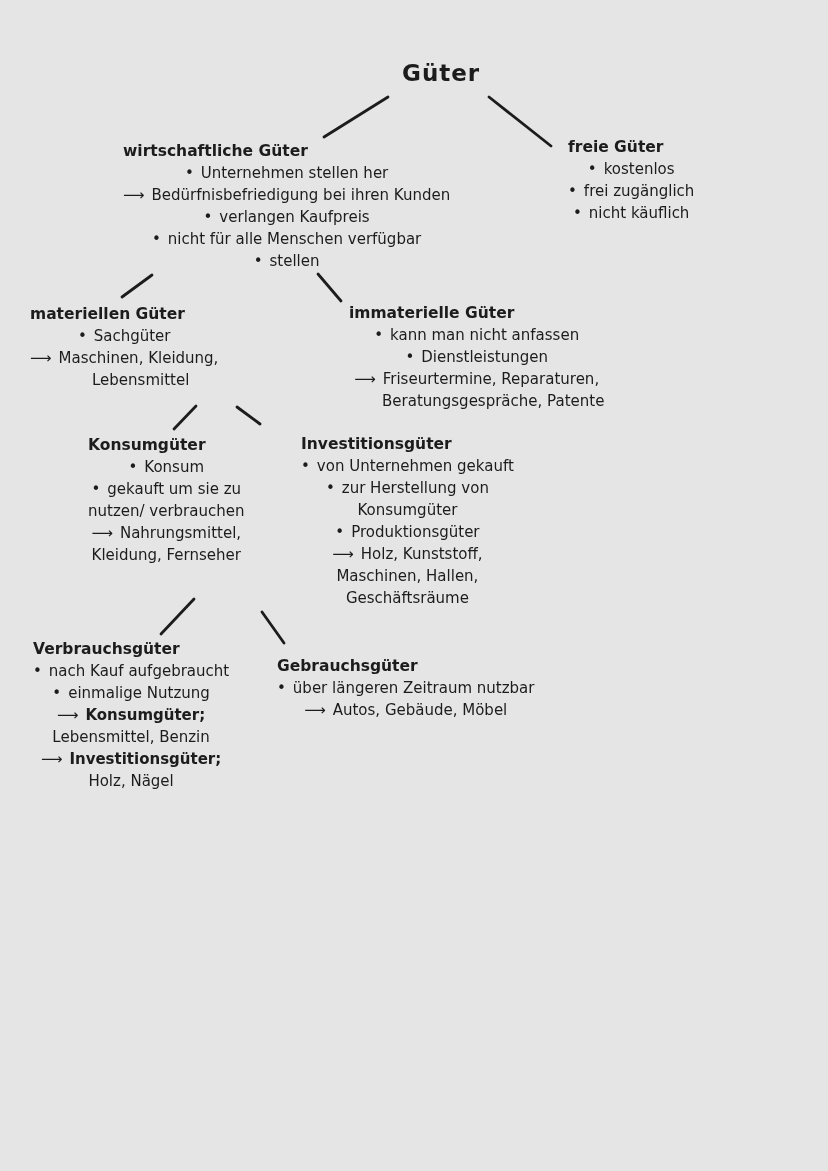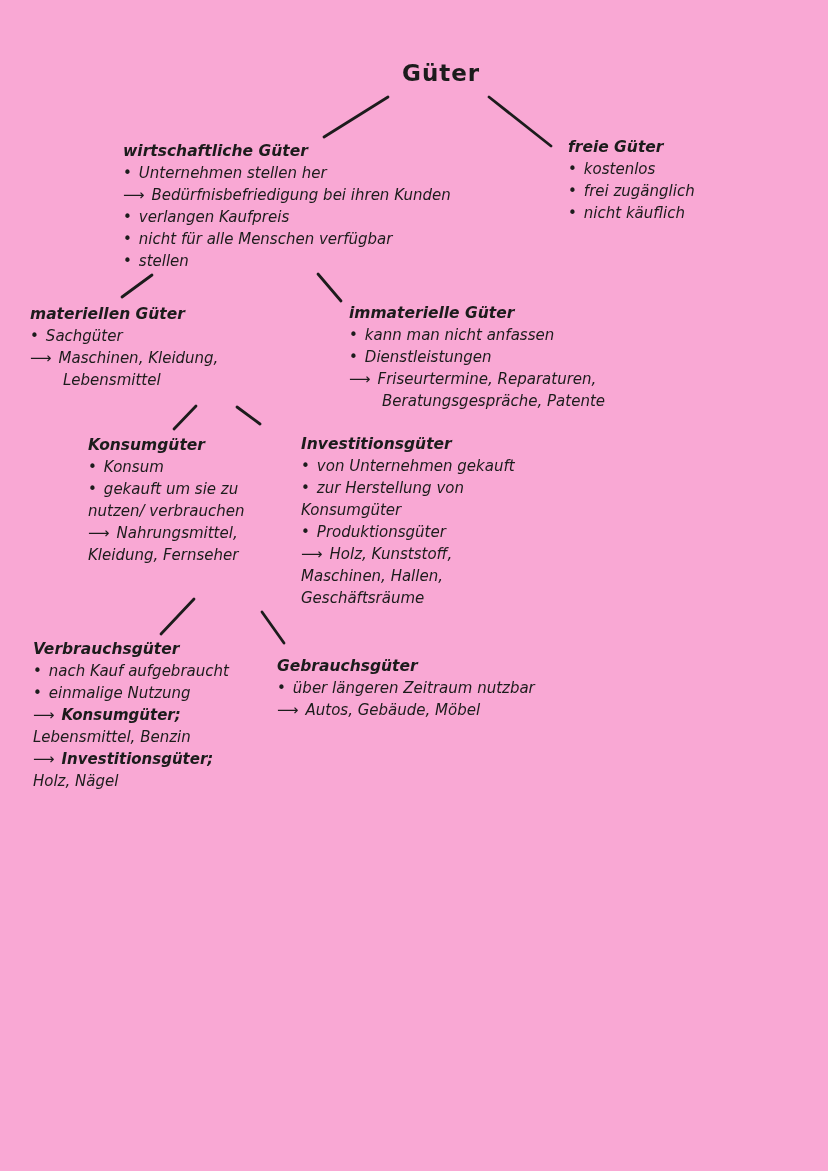--- a/index.html
+++ b/index.html
@@ -12,21 +12,21 @@
     height: 1171px;
     background: #ffffff;
     font-family: "DejaVu Sans", "Liberation Sans", sans-serif;
     color: #1c1c1c;
     position: relative;
     overflow: hidden;
   }
   .page {
     position: absolute;
     inset: 0;
-    background: #f9a8d4;
+    background: #e5e5e5;
   }
   .connectors {
     position: absolute;
     left: 0;
     top: 0;
     width: 828px;
     height: 1171px;
     pointer-events: none;
   }
   .connectors line {
@@ -41,27 +41,26 @@
     font-size: 23px;
     font-weight: bold;
     letter-spacing: 1px;
     white-space: nowrap;
   }
   .node {
     position: absolute;
     font-size: 15px;
     line-height: 22px;
     white-space: nowrap;
-    font-style: italic;
   }
   .node .heading {
     font-weight: bold;
     font-size: 15.5px;
   }
-  .line { display: block; }
+  .line { display: block; text-align: center; }
   .line.indent { padding-left: 33px; }
   .line.bold .txt { font-weight: bold; }
   .marker { display: inline-block; }
   .marker.bullet { margin-right: 7px; }
   .marker.arrow { margin-right: 7px; }
   
   #n-wirtschaftliche { left: 123px; top: 140px; }
   #n-freie           { left: 568px; top: 136px; }
   #n-materielle      { left: 30px;  top: 303px; }
   #n-immaterielle    { left: 349px; top: 302px; }

